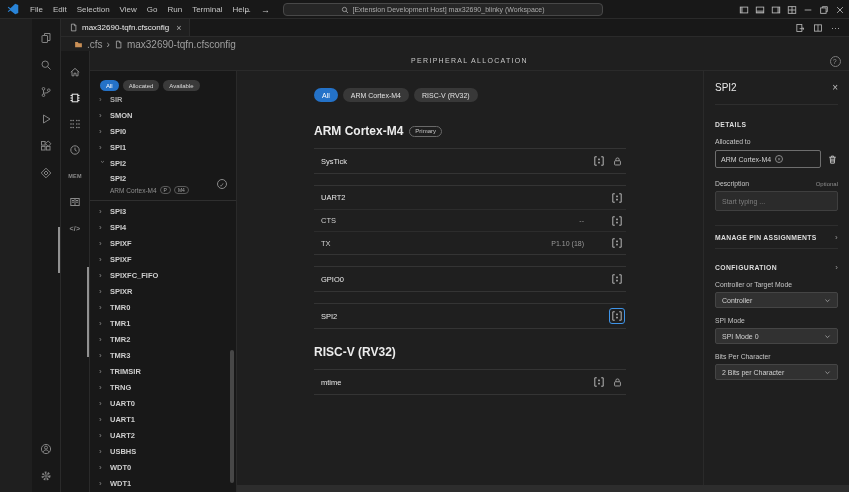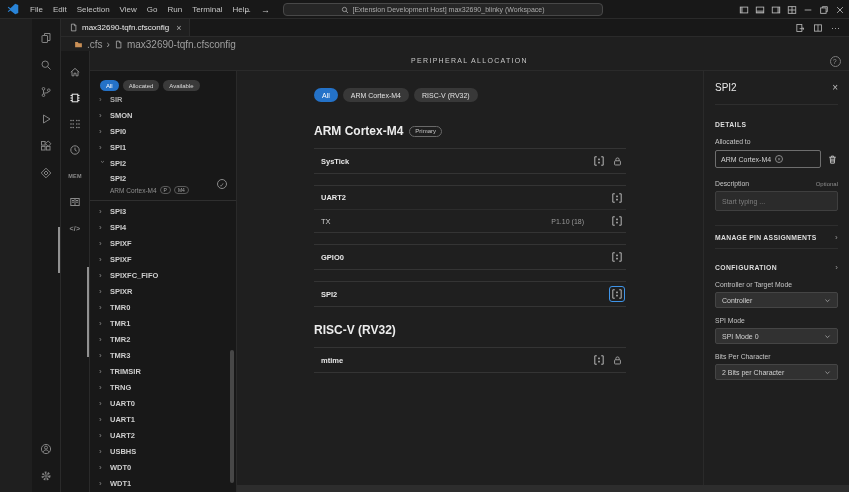--- a/index.html
+++ b/index.html
@@ -87,21 +87,21 @@
   .mpill.active { background:#2472c8; color:#ffffff; }
   .sec-head { display:flex; align-items:center; gap:6px; margin-top:22px; margin-bottom:10px;
     font-size:12px; font-weight:bold; color:#ececec; }
   .sec-head.second { margin-top:16px; }
   .sec-badge { border:1px solid #696969; border-radius:7px; font-size:6px; font-weight:normal; color:#c9c9c9; padding:1.5px 5px; }
   .group { border-top:1px solid #343434; border-bottom:1px solid #343434; margin-bottom:11px; }
   .mrow { display:flex; align-items:center; height:22px; border-bottom:1px solid #2c2c2c; padding:0 3px 0 7px; }
   .mrow:last-child { border-bottom:none; }
   .mrow.hdr { height:24px; }
   .lbl { font-size:7.5px; color:#cfcfcf; }
-  .mrow.hdr .lbl { font-weight:bold; color:#e8e8e8; }
+  .mrow.hdr .lbl { font-weight:normal; color:#e8e8e8; }
   .val { flex:1; text-align:right; font-size:7px; color:#999999; }
   .icons { display:flex; gap:7px; margin-left:27px; align-items:center; color:#b5b5b5; }
   .icons .lock { color:#a5a5a5; }
   .focus-box { outline:1px solid #3f94e8; outline-offset:1px; border-radius:1px; display:flex; }
 
   
   .panelcol { width:146px; flex:0 0 146px; border-left:1px solid #2a2a2a; background:#1f1f1f; padding:0 11px; position:relative; }
   .panel-title-row { height:34px; display:flex; align-items:center; justify-content:space-between;
     border-bottom:1px solid #2e2e2e; font-size:10px; color:#e9e9e9; }
   .panel-close { color:#bdbdbd; font-size:10px; }
@@ -529,20 +529,35 @@
                                 <path d="M3.8 1.8H1.8V10.2H3.8M8.2 1.8H10.2V10.2H8.2"></path>
                                 <g fill="currentColor" stroke="none">
                                   <rect x="5.2" y="3.6" width="1.6" height="1.6"></rect>
                                   <rect x="5.2" y="6.8" width="1.6" height="1.6"></rect>
                                 </g>
                               </svg>
                             </span>
                           </span>
                         </div>
                         <div class="mrow">
+                          <span class="lbl">CTS</span>
+                          <span class="val">--</span>
+                          <span class="icons">
+                            <span style="display: flex;">
+                              <svg width="12" height="12" viewBox="0 0 12 12" fill="none" stroke="currentColor" stroke-width="1">
+                                <path d="M3.8 1.8H1.8V10.2H3.8M8.2 1.8H10.2V10.2H8.2"></path>
+                                <g fill="currentColor" stroke="none">
+                                  <rect x="5.2" y="3.6" width="1.6" height="1.6"></rect>
+                                  <rect x="5.2" y="6.8" width="1.6" height="1.6"></rect>
+                                </g>
+                              </svg>
+                            </span>
+                          </span>
+                        </div>
+                        <div class="mrow">
                           <span class="lbl">TX</span>
                           <span class="val">P1.10 (18)</span>
                           <span class="icons">
                             <span style="display: flex;">
                               <svg width="12" height="12" viewBox="0 0 12 12" fill="none" stroke="currentColor" stroke-width="1">
                                 <path d="M3.8 1.8H1.8V10.2H3.8M8.2 1.8H10.2V10.2H8.2"></path>
                                 <g fill="currentColor" stroke="none">
                                   <rect x="5.2" y="3.6" width="1.6" height="1.6"></rect>
                                   <rect x="5.2" y="6.8" width="1.6" height="1.6"></rect>
                                 </g>

